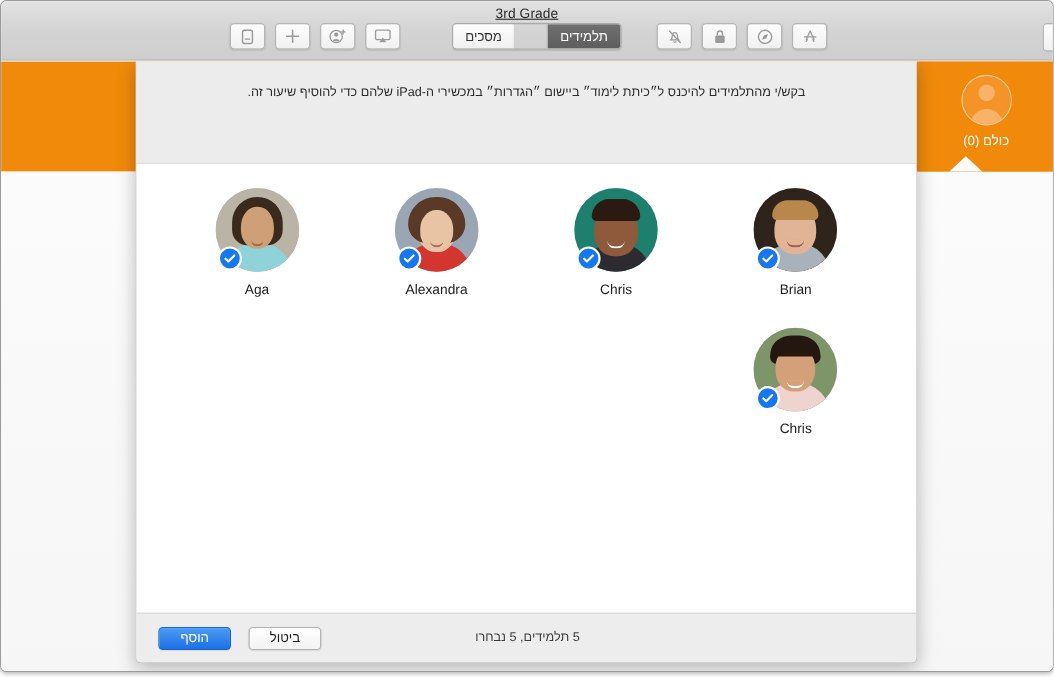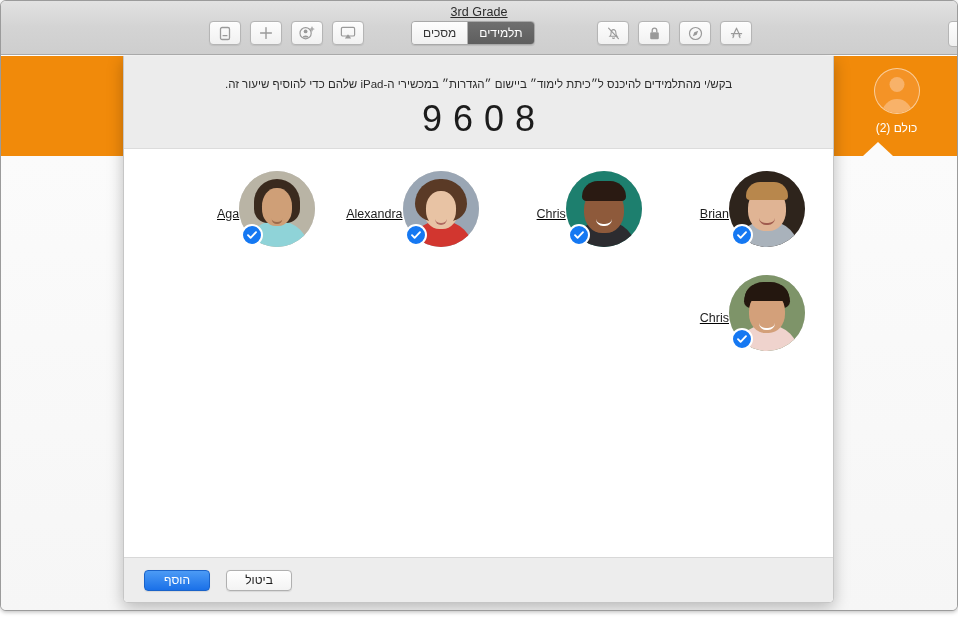--- a/index.html
+++ b/index.html
@@ -77,20 +77,21 @@
     font-size: 12px;
     direction: rtl;
     background: linear-gradient(to bottom, #fdfdfd 0%, #f0f0f0 100%);
     color: #333;
     border-left: 1px solid #b3b3b3;
   }
   .seg:first-child { border-left: none; }
   .seg.active {
     background: linear-gradient(to bottom, #6f6f6f 0%, #5e5e5e 100%);
     color: #ffffff;
+    margin-left: 30px;
   }
 
   
   .tb-edge {
     position: absolute;
     top: 20px; left: 947px;
     width: 18px; height: 26px;
     background: linear-gradient(to bottom, #fdfdfd 0%, #f1f1f1 100%);
     border: 1px solid #b5b5b5;
     border-radius: 4px;
@@ -210,23 +211,22 @@
     overflow: hidden;
   }
   .student-grid {
     display: grid;
     grid-template-columns: repeat(4, 1fr);
     row-gap: 28px;
     direction: rtl;
   }
   .student {
     display: flex;
-    flex-direction: row;
+    flex-direction: column;
     align-items: center;
-    text-decoration: underline;
   }
   .avatar-wrap {
     position: relative;
     width: 76px; height: 76px;
   }
   .avatar {
     width: 76px; height: 76px;
     border-radius: 50%;
     overflow: hidden;
     position: relative;
@@ -318,29 +318,28 @@
   <div class="window">
 
     <div class="orange-strip"></div>
     <div class="orange-body"></div>
 
     <div class="class-tile">
       <div class="class-avatar">
         <span class="head"></span>
           <span class="body"></span>
       </div>
-      <div class="class-label">כולם (2)</div>
+      <div class="class-label">כולם (0)</div>
     </div>
     <div class="tile-notch"></div>
 
     <div class="sheet">
 
       <div class="sheet-header">
         <div class="sheet-instruction">בקש/י מהתלמידים להיכנס ל״כיתת לימוד״ ביישום ״הגדרות״ במכשירי ה-iPad שלהם כדי להוסיף שיעור זה.</div>
-        <div class="sheet-code">9608</div>
       </div>
 
       <div class="sheet-body">
         <div class="student-grid">
 
           <div class="student">
             <div class="avatar-wrap">
               <div class="avatar">
                 <div class="bg" style="background:#2e241c"></div>
                 <div class="torso" style="background:#a9b2bb"></div>
@@ -430,20 +429,21 @@
             </div>
             <div class="student-name">Chris</div>
           </div>
 
         </div>
       </div>
 
       <div class="sheet-footer">
         <div class="btn primary btn-add">הוסף</div>
         <div class="btn btn-cancel">ביטול</div>
+        <div class="footer-status">5 תלמידים, 5 נבחרו</div>
       </div>
 
     </div>
 
     <div class="titlebar">
       <div class="win-title">3rd Grade</div>
 
       <div class="tb-group tb-left">
         <div class="tb-btn">
           <svg width="14" height="15" viewBox="0 0 14 15">

